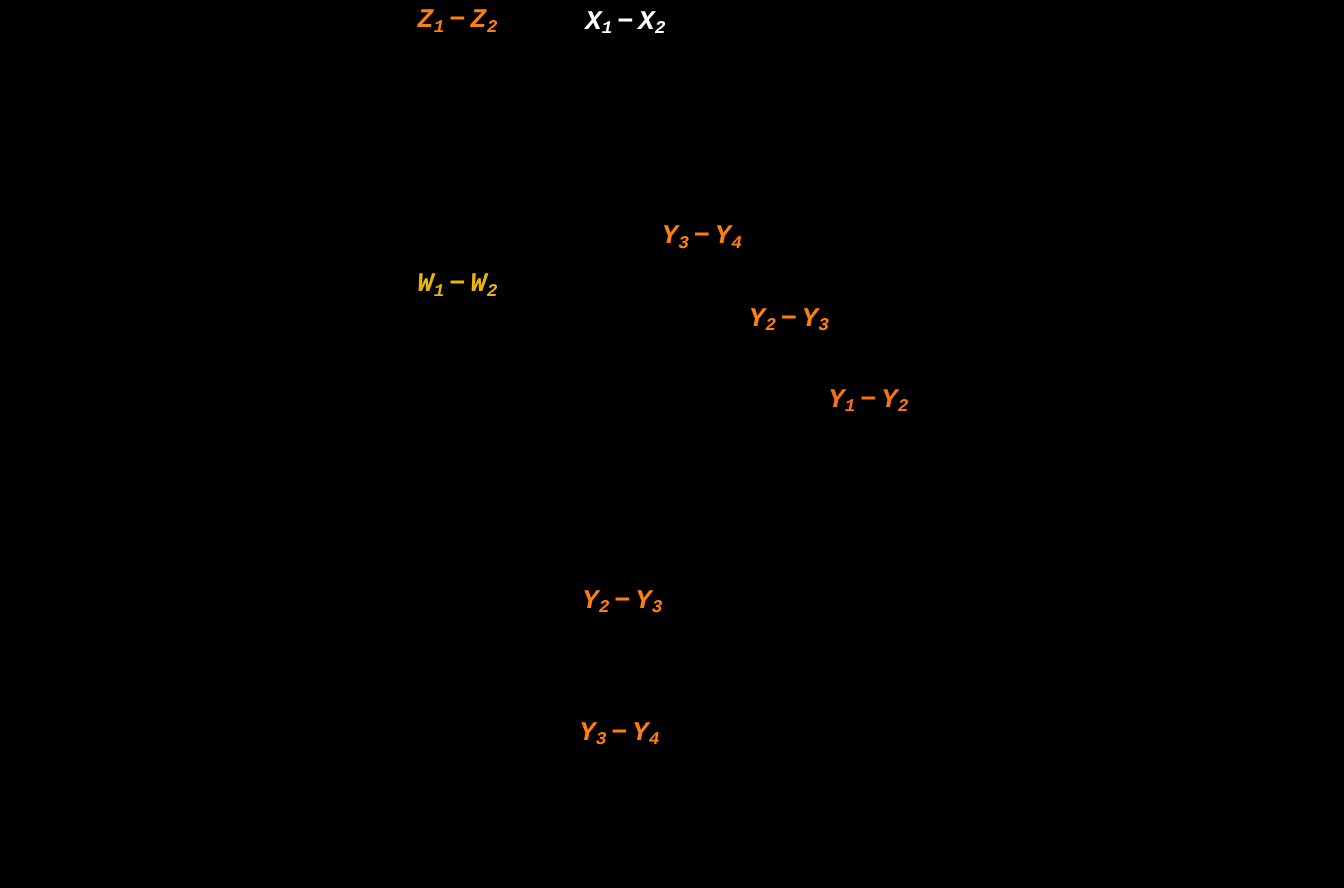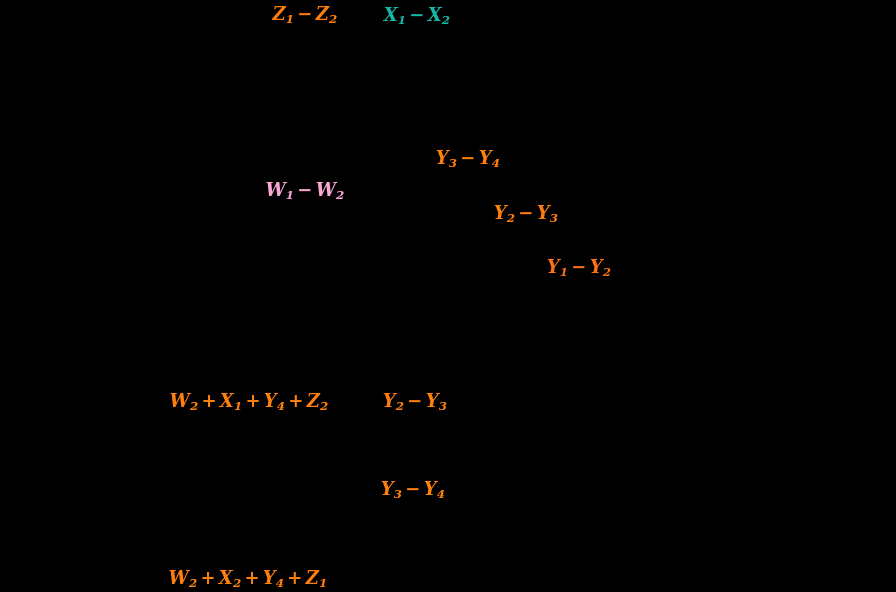--- a/index.html
+++ b/index.html
@@ -36,24 +36,22 @@
   }
   .node-label .op {
     font-style: normal;
     font-weight: bold;
     padding: 0 0.17em;
   }
 </style>
 </head>
 <body>
 
-<div class="canvas" id="canvas" style="background: rgb(0, 0, 0); width: 896px; height: 592px;">
+<div class="canvas" id="canvas" style="background: rgb(0, 0, 0); width: 896px; height: 592px; font-family: Liberation Mono, monospace;">
     <span class="node-label" style="left: 305px; top: 14px; color: rgb(255, 127, 14);"><span class="var">Z</span><sub>1</sub><span class="op">−</span><span class="var">Z</span><sub>2</sub></span>
-    <span class="node-label" style="left: 417px; top: 15px; color: #14b8a6;"><span class="var">X</span><sub>1</sub><span class="op">−</span><span class="var">X</span><sub>2</sub></span>
+    <span class="node-label" style="left: 417px; top: 15px; color: #ffffff;"><span class="var">X</span><sub>1</sub><span class="op">−</span><span class="var">X</span><sub>2</sub></span>
     <span class="node-label" style="left: 468px; top: 158px; color: rgb(255, 127, 14);"><span class="var">Y</span><sub>3</sub><span class="op">−</span><span class="var">Y</span><sub>4</sub></span>
-    <span class="node-label" style="left: 305px; top: 190px; color: #f9a8d4;"><span class="var">W</span><sub>1</sub><span class="op">−</span><span class="var">W</span><sub>2</sub></span>
+    <span class="node-label" style="left: 305px; top: 190px; color: #eab308;"><span class="var">W</span><sub>1</sub><span class="op">−</span><span class="var">W</span><sub>2</sub></span>
     <span class="node-label" style="left: 526px; top: 213px; color: rgb(255, 127, 14);"><span class="var">Y</span><sub>2</sub><span class="op">−</span><span class="var">Y</span><sub>3</sub></span>
     <span class="node-label" style="left: 579px; top: 267px; color: #f97316;"><span class="var">Y</span><sub>1</sub><span class="op">−</span><span class="var">Y</span><sub>2</sub></span>
-    <span class="node-label" style="left: 249px; top: 401px; color: rgb(255, 127, 14);"><span class="var">W</span><sub>2</sub><span class="op">+</span><span class="var">X</span><sub>1</sub><span class="op">+</span><span class="var">Y</span><sub>4</sub><span class="op">+</span><span class="var">Z</span><sub>2</sub></span>
     <span class="node-label" style="left: 415px; top: 401px; color: rgb(255, 127, 14);"><span class="var">Y</span><sub>2</sub><span class="op">−</span><span class="var">Y</span><sub>3</sub></span>
     <span class="node-label" style="left: 413px; top: 489px; color: rgb(255, 127, 14);"><span class="var">Y</span><sub>3</sub><span class="op">−</span><span class="var">Y</span><sub>4</sub></span>
-    <span class="node-label" style="left: 248px; top: 578px; color: rgb(255, 127, 14);"><span class="var">W</span><sub>2</sub><span class="op">+</span><span class="var">X</span><sub>2</sub><span class="op">+</span><span class="var">Y</span><sub>4</sub><span class="op">+</span><span class="var">Z</span><sub>1</sub></span>
   </div>
 
 </body></html>

